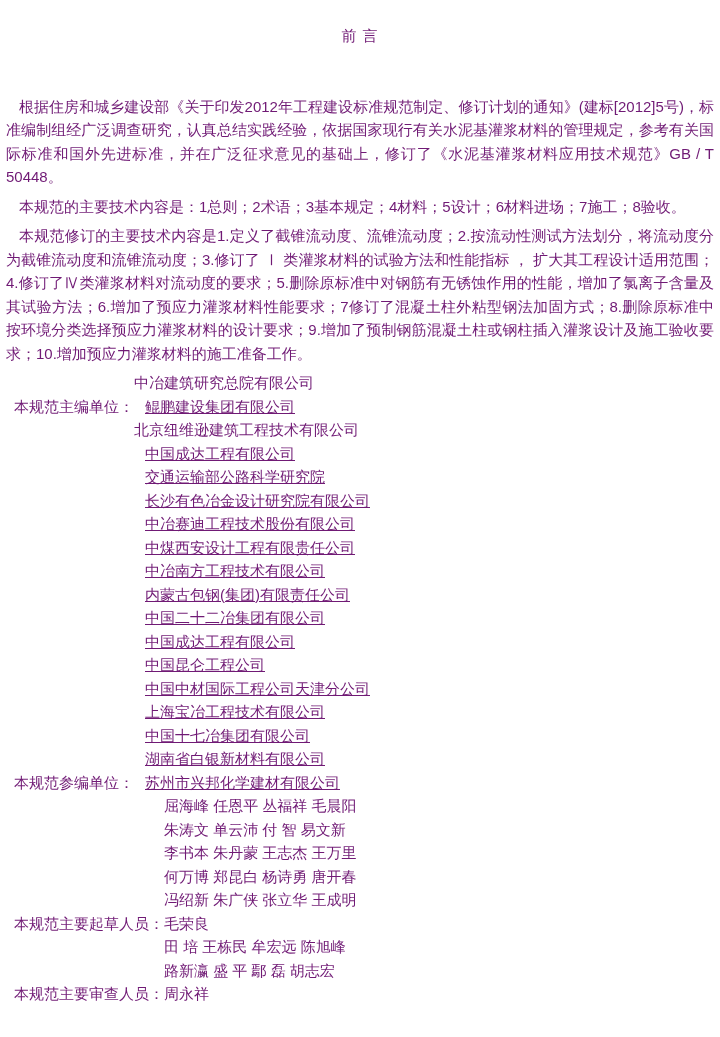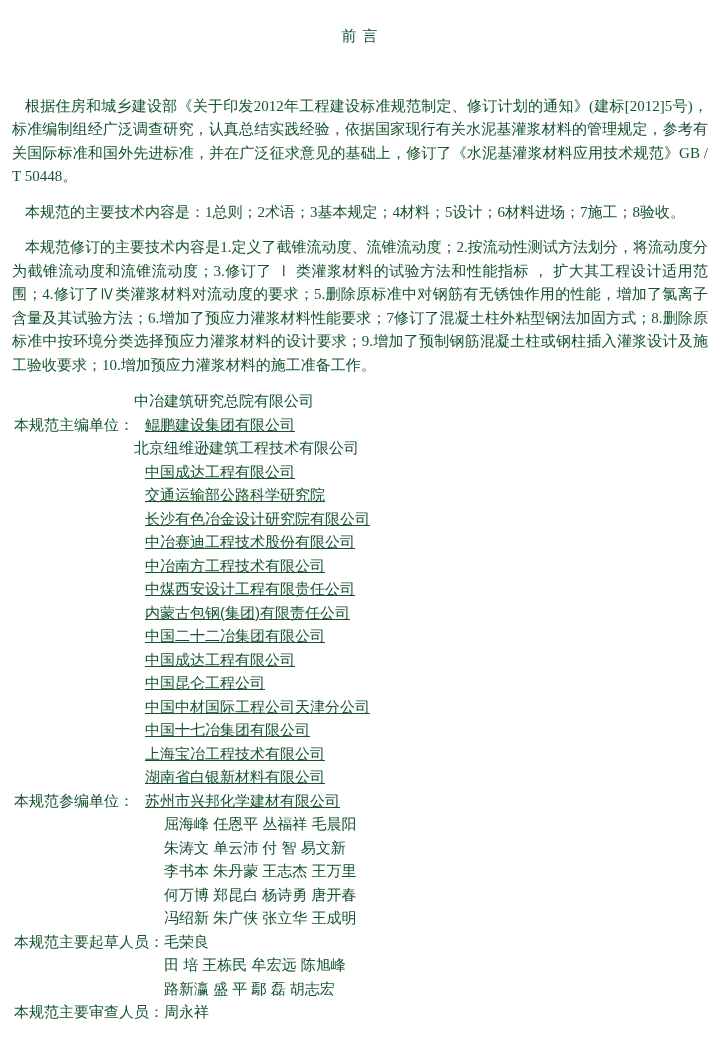--- a/index.html
+++ b/index.html
@@ -5,43 +5,42 @@
   html, body { margin: 0; padding: 0; }
   body {
     background: #ffffff;
     font-family: "Liberation Sans", sans-serif;
   }
   .page {
     position: relative;
     width: 720px;
     height: 1037px;
     background: #ffffff;
-    color: #14532d;
+    color: #701a75;
     font-size: 15px;
     line-height: 23.5px;
     overflow: hidden;
   }
   .doc-title {
     margin: 0;
     padding-top: 24px;
     height: 23.5px;
     text-align: center;
     font-size: 15px;
     font-weight: normal;
     letter-spacing: 1px;
   }
   .doc-body {
     margin-top: 47px; 
   }
   .para {
-    margin: 12px;
+    margin: 6px;
     text-indent: 13px;
     text-align: justify;
     text-justify: inter-ideograph;
-    font-family: Liberation Serif, serif;
   }
   .hang {
     display: flex;
     align-items: flex-end;
     margin-left: 14px;
   }
   .hang-label {
     white-space: pre;
     flex: none;
   }
@@ -73,29 +72,29 @@
     </div>
 
     <div class="hang">
       <span class="hang-label">本规范参编单位：</span>
       <div class="hang-items units">
           <div class="item">北京纽维逊建筑工程技术有限公司</div>
           <div class="item">中国成达工程有限公司</div>
           <div class="item">交通运输部公路科学研究院</div>
           <div class="item">长沙有色冶金设计研究院有限公司</div>
           <div class="item">中冶赛迪工程技术股份有限公司</div>
+          <div class="item">中煤西安设计工程有限贵任公司</div>
           <div class="item">中冶南方工程技术有限公司</div>
-          <div class="item">中煤西安设计工程有限贵任公司</div>
           <div class="item">内蒙古包钢(集团)有限责任公司</div>
           <div class="item">中国二十二冶集团有限公司</div>
           <div class="item">中国成达工程有限公司</div>
           <div class="item">中国昆仑工程公司</div>
           <div class="item">中国中材国际工程公司天津分公司</div>
+          <div class="item">上海宝冶工程技术有限公司</div>
           <div class="item">中国十七冶集团有限公司</div>
-          <div class="item">上海宝冶工程技术有限公司</div>
           <div class="item">湖南省白银新材料有限公司</div>
           <div class="item">苏州市兴邦化学建材有限公司</div>
         </div>
     </div>
 
     <div class="hang">
       <span class="hang-label">本规范主要起草人员：</span>
       <div class="hang-items names">
           <div class="item">屈海峰 任恩平 丛福祥 毛晨阳</div>
           <div class="item">朱涛文 单云沛 付 智 易文新</div>

